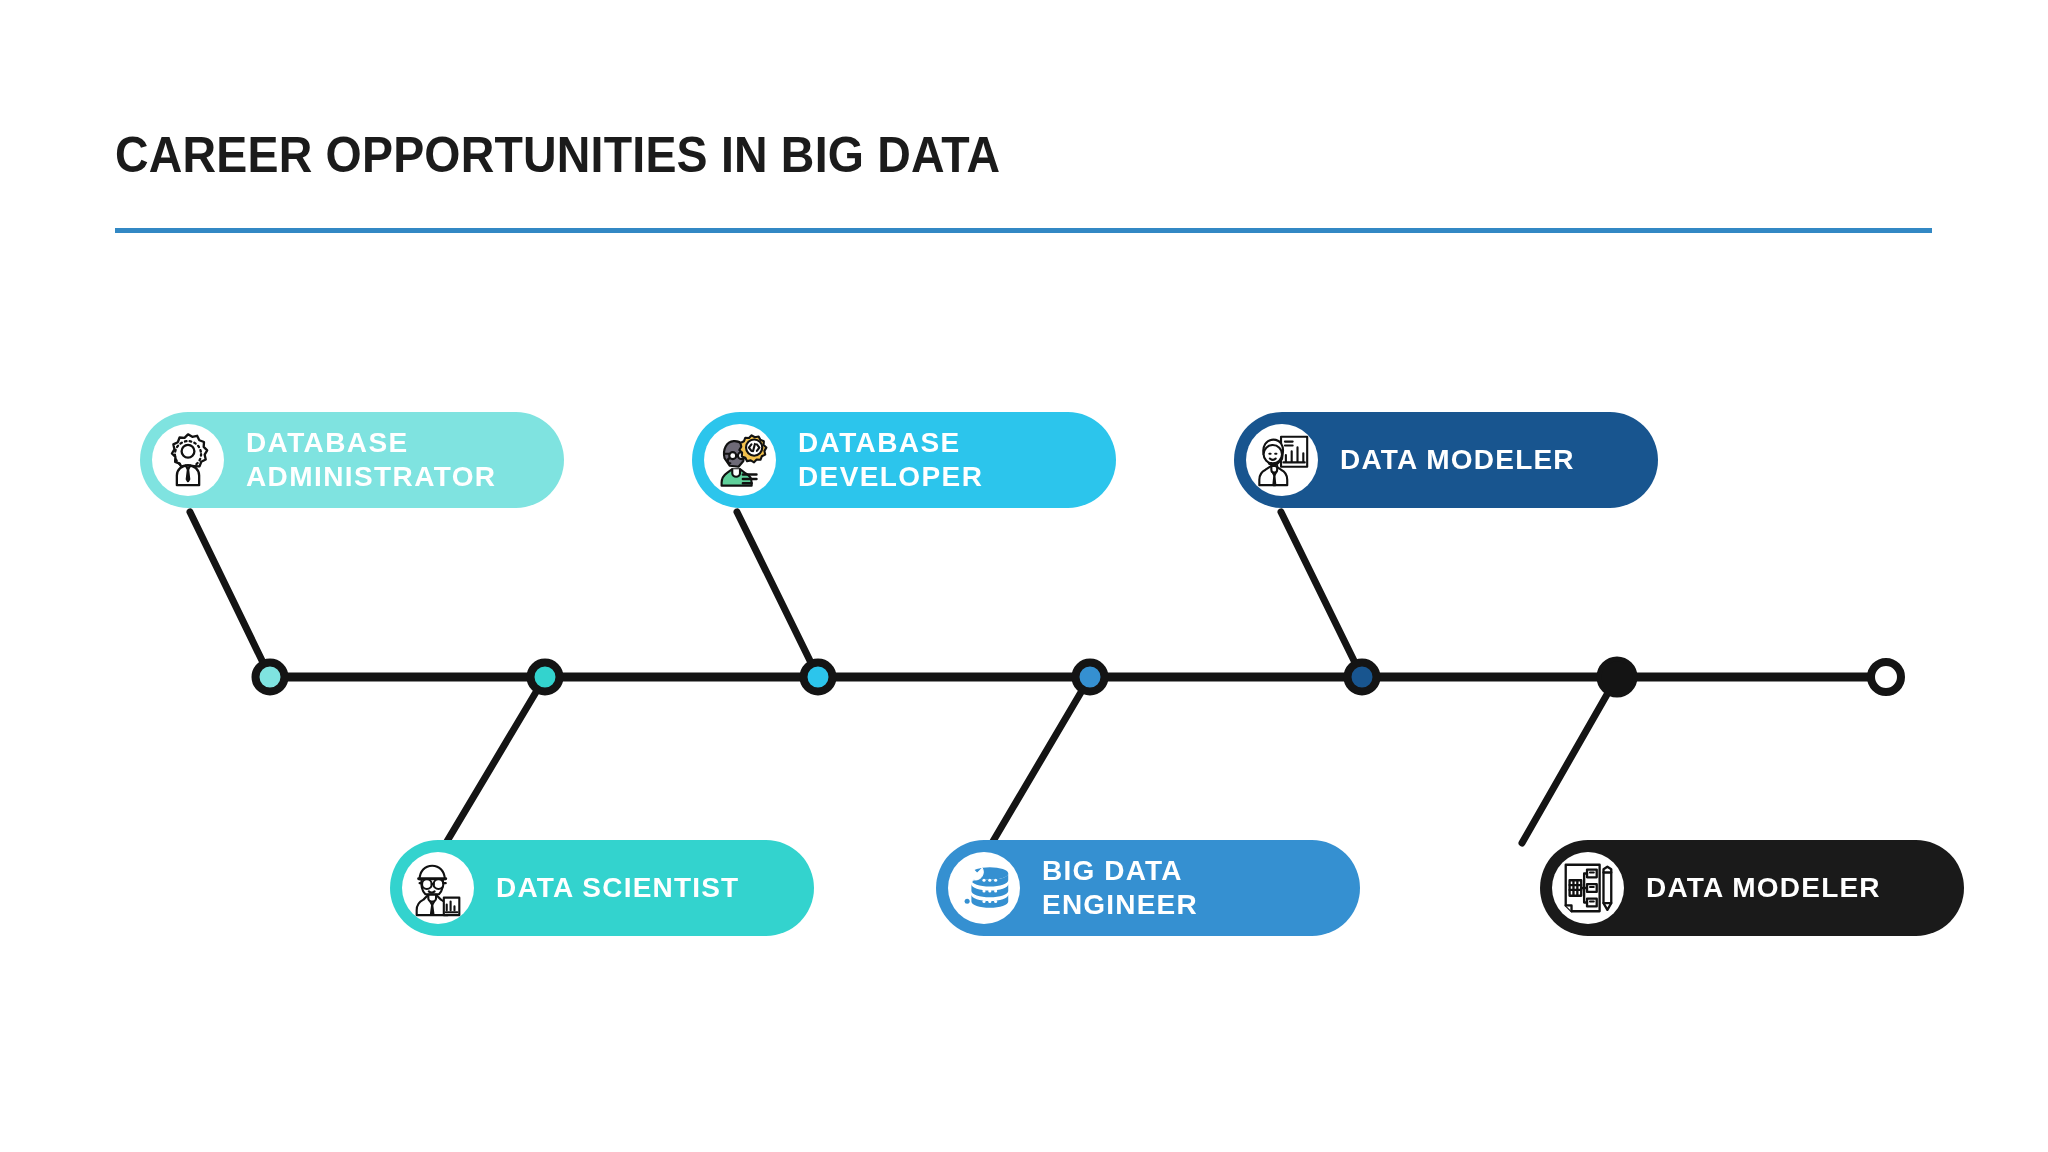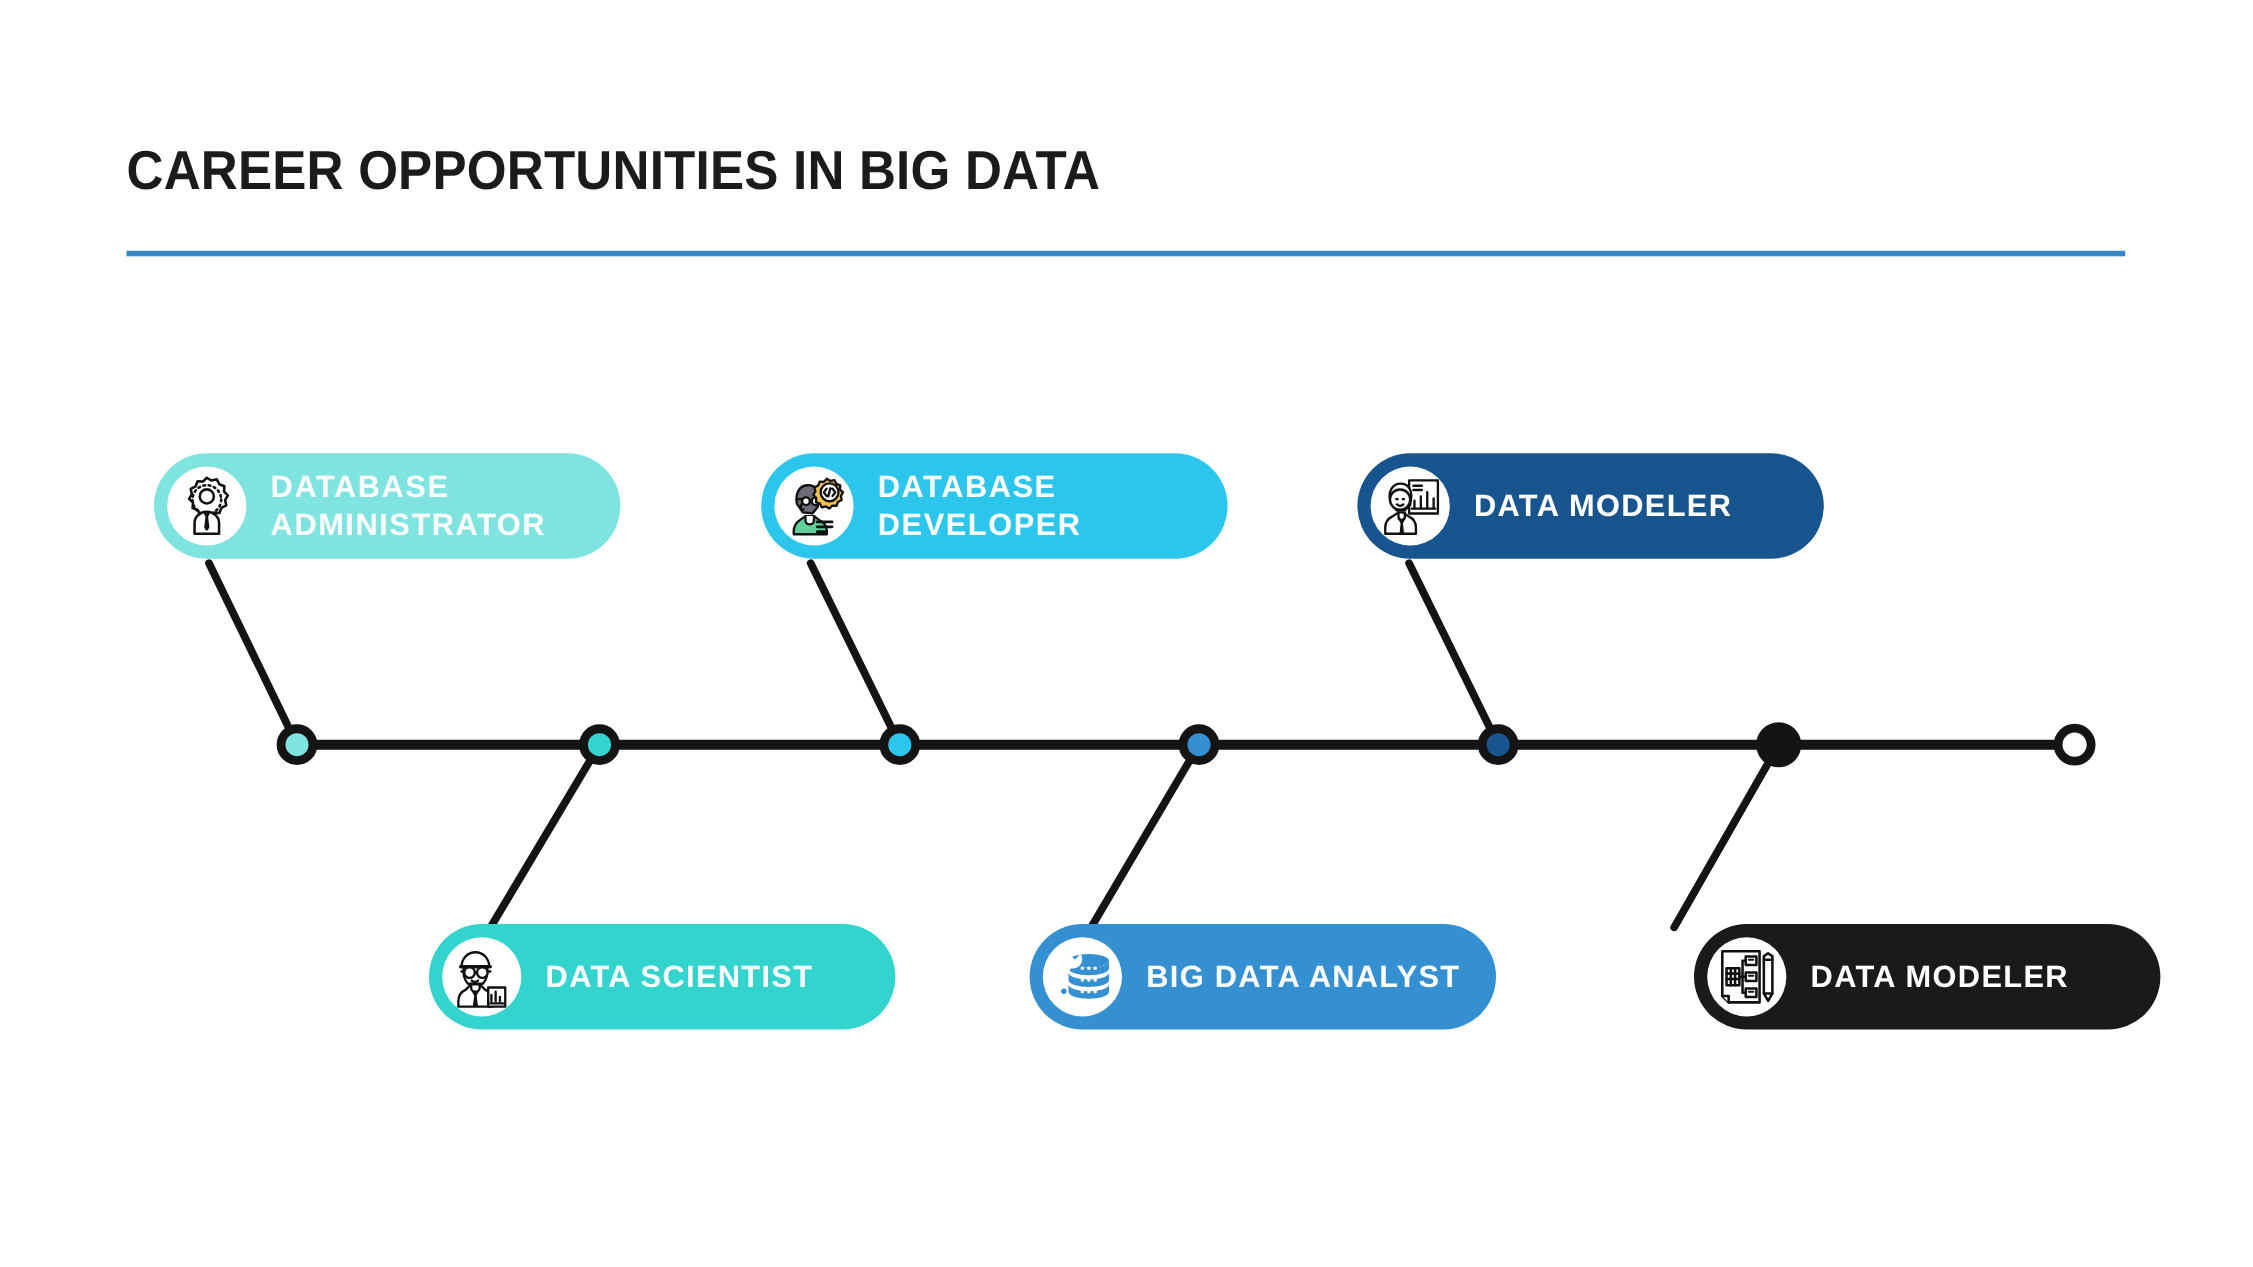--- a/index.html
+++ b/index.html
@@ -240,21 +240,21 @@
             <circle cx="38" cy="35" r="1.6"></circle>
             <circle cx="44" cy="35" r="1.6"></circle>
           <circle cx="32" cy="46" r="1.6"></circle>
             <circle cx="38" cy="46" r="1.6"></circle>
             <circle cx="44" cy="46" r="1.6"></circle>
         </g>
         <path d="M20 6.5c-4.6 0-8.3 3.7-8.3 8.3 0 1.6.45 3.1 1.23 4.35L7 25.1v20.1c0 4.1 3.3 7.4 7.4 7.4h.6V30l6.4-6.4c.5.1 1 .15 1.6.15 4.6 0 8.3-3.7 8.3-8.3 0-1.5-.4-2.9-1.1-4.1l-5.2 5.2-4.6-4.6 5.2-5.2c-1.2-.7-2.6-1.1-4.1-1.1z" fill="#fff" stroke="#fff" stroke-width="1"></path>
         <circle cx="14.6" cy="45.6" r="2.6" fill="#3590d1"></circle>
       </svg>
     </span>
-    <span class="pill-label one-line">BIG DATA ANALYST</span>
+    <span class="pill-label one-line">BIG DATA ENGINEER</span>
   </div>
 
   <div class="pill" id="pill-data-modeler">
     <span class="pill-icon">
       <svg width="62" height="62" viewBox="0 0 64 64" fill="none" stroke="#111" stroke-width="2.4" stroke-linecap="round" stroke-linejoin="round">
         <path d="M9 8h35v48H15l-6-6z" fill="#fff" stroke="#111"></path>
         <path d="M9 50h6v6" fill="#fff" stroke="#111"></path>
         <rect x="31" y="13" width="10" height="8" fill="#fff" stroke="#111"></rect>
         <rect x="31" y="28" width="10" height="8" fill="#fff" stroke="#111"></rect>
         <rect x="31" y="43" width="10" height="8" fill="#fff" stroke="#111"></rect>

